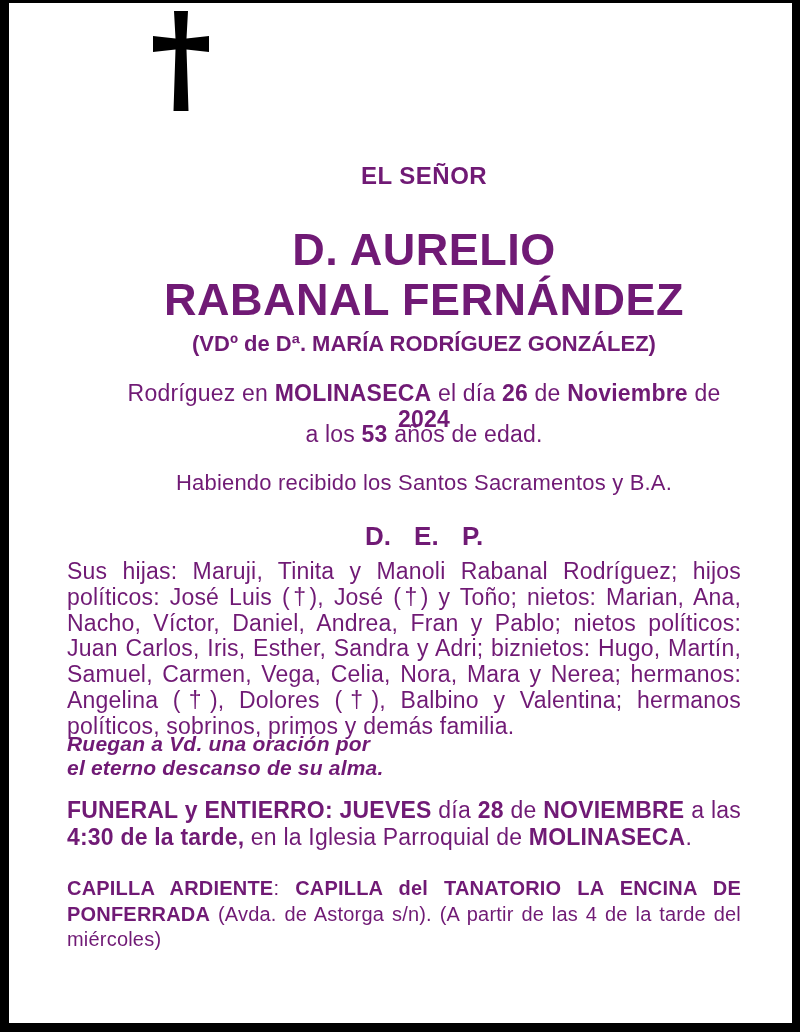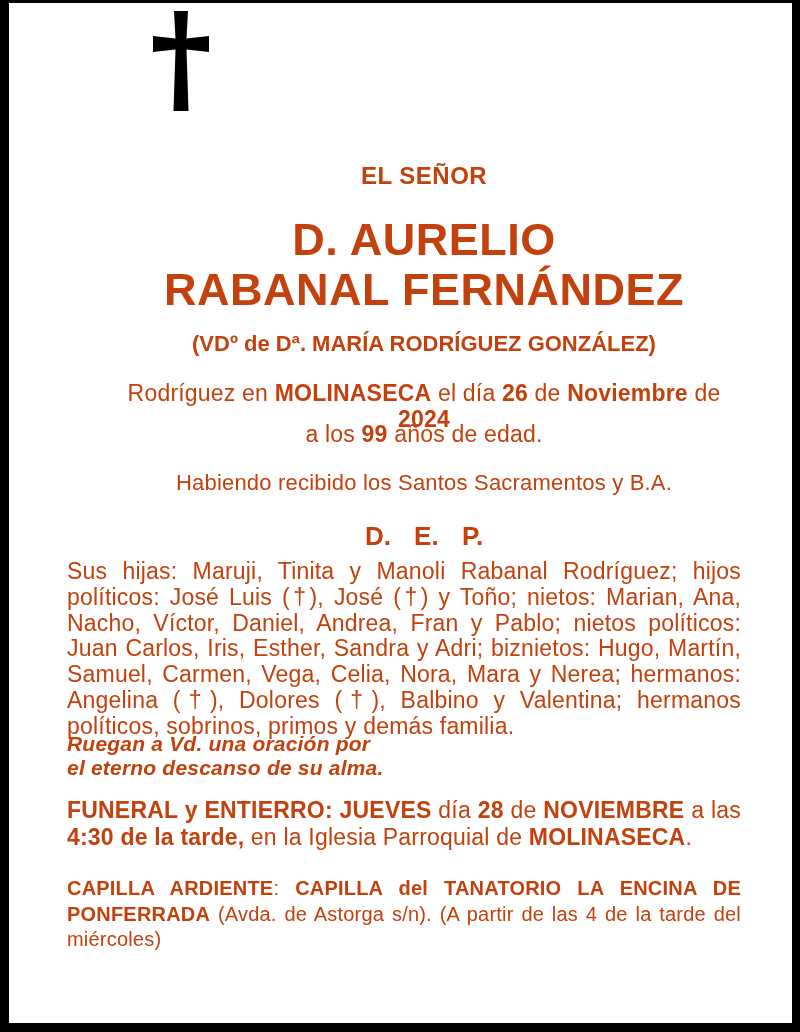--- a/index.html
+++ b/index.html
@@ -1,29 +1,29 @@
 <!DOCTYPE html>
 <html><head>
 <meta charset="utf-8">
 <style>
   html,body{margin:0;padding:0;background:#ffffff;}
   .page{
     position:relative;width:800px;height:1032px;box-sizing:border-box;
-    background:#ffffff;color:#c2410c;
+    background:#ffffff;color:#701a75;
     border-left:9px solid #000;border-right:8px solid #000;
     border-top:3px solid #000;border-bottom:9px solid #000;
     font-family:"Liberation Sans",sans-serif;overflow:hidden;
     -webkit-font-smoothing:antialiased;
   }
   .abs{position:absolute;}
   .center-band{left:99px;right:52px;text-align:center;}
   .col{left:58px;width:674px;}
   .b{font-weight:700;}
   .pre-title{top:159px;font-size:24px;font-weight:700;letter-spacing:.5px;}
-  .name{top:212px;font-size:45px;font-weight:700;line-height:50px;letter-spacing:.5px;}
+  .name{top:222px;font-size:45px;font-weight:700;line-height:50px;letter-spacing:.5px;}
   .spouse{top:328px;font-size:22px;font-weight:700;line-height:26px;}
   .pdate{top:377px;font-size:23px;line-height:26px;letter-spacing:.2px;}
   .age{top:418px;font-size:23px;line-height:26px;letter-spacing:.2px;}
   .sacr{top:467px;font-size:22px;line-height:26px;letter-spacing:.2px;}
   .dep{top:519px;font-size:26px;font-weight:700;line-height:28px;word-spacing:16px;}
   .family{top:556px;font-size:23px;line-height:25.8px;letter-spacing:.2px;text-align:justify;}
   .prayer{top:729px;left:58px;right:51px;text-align:left;font-size:21px;line-height:23.5px;font-weight:700;font-style:italic;letter-spacing:.2px;}
   .funeral{top:794px;font-size:23px;line-height:26.5px;letter-spacing:.2px;text-align:justify;}
   .capilla{top:873px;font-size:20px;line-height:25.5px;letter-spacing:.2px;text-align:justify;}
   .casa{top:970px;font-size:23px;line-height:26px;letter-spacing:.2px;}
@@ -45,21 +45,21 @@
 
   <div class="abs center-band name">
     <div>D. AURELIO</div>
     <div>RABANAL FERNÁNDEZ</div>
   </div>
 
   <div class="abs center-band spouse">(VDº de Dª. MARÍA RODRÍGUEZ GONZÁLEZ)</div>
 
   <div class="abs center-band pdate"><span>Rodríguez en </span><span class="b">MOLINASECA</span><span> el día </span><span class="b">26</span><span> de </span><span class="b">Noviembre</span><span> de </span><span class="b">2024</span></div>
 
-  <div class="abs center-band age"><span>a los </span><span class="b">99</span><span> años de edad.</span></div>
+  <div class="abs center-band age"><span>a los </span><span class="b">53</span><span> años de edad.</span></div>
 
   <div class="abs center-band sacr">Habiendo recibido los Santos Sacramentos y B.A.</div>
 
   <div class="abs center-band dep">D. E. P.</div>
 
   <div class="abs col family">Sus hijas: Maruji, Tinita y Manoli Rabanal Rodríguez; hijos políticos: José Luis (†), José (†) y Toño; nietos: Marian, Ana, Nacho, Víctor, Daniel, Andrea, Fran y Pablo; nietos políticos: Juan Carlos, Iris, Esther, Sandra y Adri; biznietos: Hugo, Martín, Samuel, Carmen, Vega, Celia, Nora, Mara y Nerea; hermanos: Angelina (†), Dolores (†), Balbino y Valentina; hermanos políticos, sobrinos, primos y demás familia.</div>
 
   <div class="abs prayer">
     <div>Ruegan a Vd. una oración por</div>
     <div>el eterno descanso de su alma.</div>

